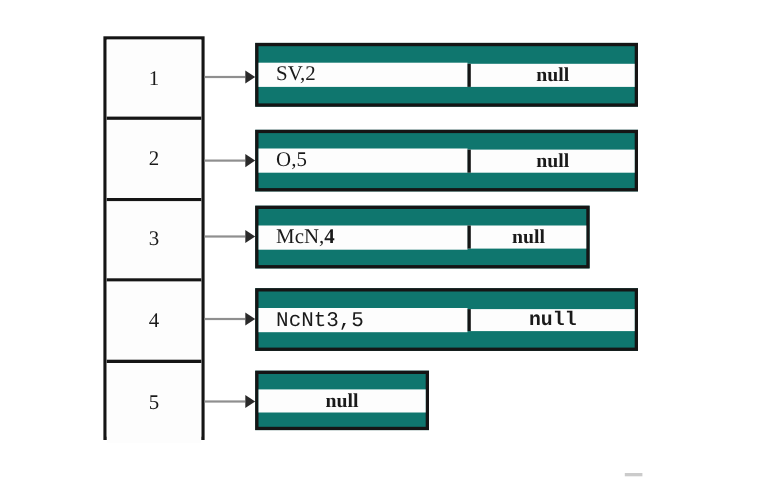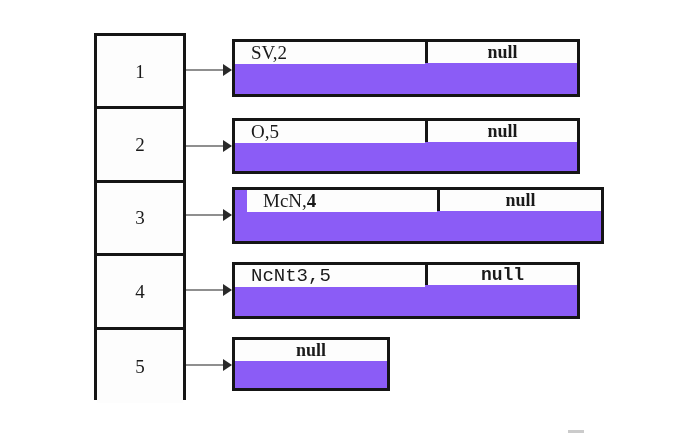--- a/index.html
+++ b/index.html
@@ -68,23 +68,23 @@
     border-top: 6px solid transparent;
     border-bottom: 6px solid transparent;
     border-left: 9px solid #2a2a2a;
   }
 
   
   .node {
     position: absolute;
     box-sizing: border-box;
     border: 3px solid #151515;
-    background: #8b5cf6;
-    display: flex;
-    align-items: flex-start;
+    background: #0f766e;
+    display: flex;
+    align-items: center;
   }
   .node-data {
     box-sizing: border-box;
     display: flex;
     align-items: center;
     padding-left: 16px;
     font-size: 19px;
     color: #1a1a1a;
     white-space: nowrap;
     background: #fdfdfd;
@@ -183,21 +183,21 @@
   </div>
 
   <div class="node" style="left:232px; top:118px; width:348px; height:56px;">
     <div class="node-data" style="width:190px;">
       <span>O,</span>
         <span>5</span>
     </div>
     <div class="node-next">null</div>
   </div>
 
-  <div class="node" style="left:232px; top:187px; width:372px; height:57px;padding-left:12px;">
+  <div class="node" style="left:232px; top:187px; width:304px; height:57px;">
     <div class="node-data" style="width:190px;">
       <span>McN, </span>
         <span class="bold">4</span>
     </div>
     <div class="node-next">null</div>
   </div>
 
   <div class="node" style="left:232px; top:262px; width:348px; height:57px;font-family:Liberation Mono, monospace;">
     <div class="node-data" style="width:190px;">
       <span>NcNt3,</span>

